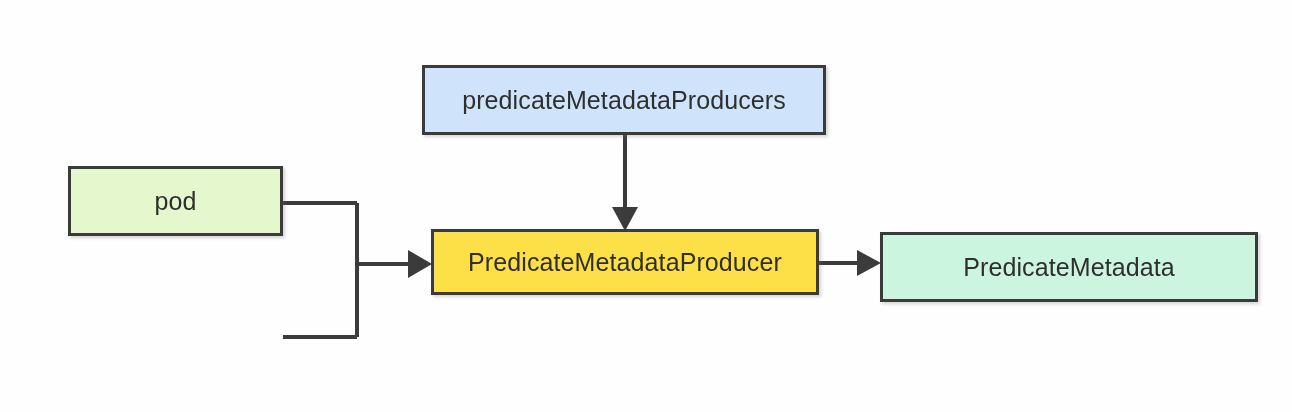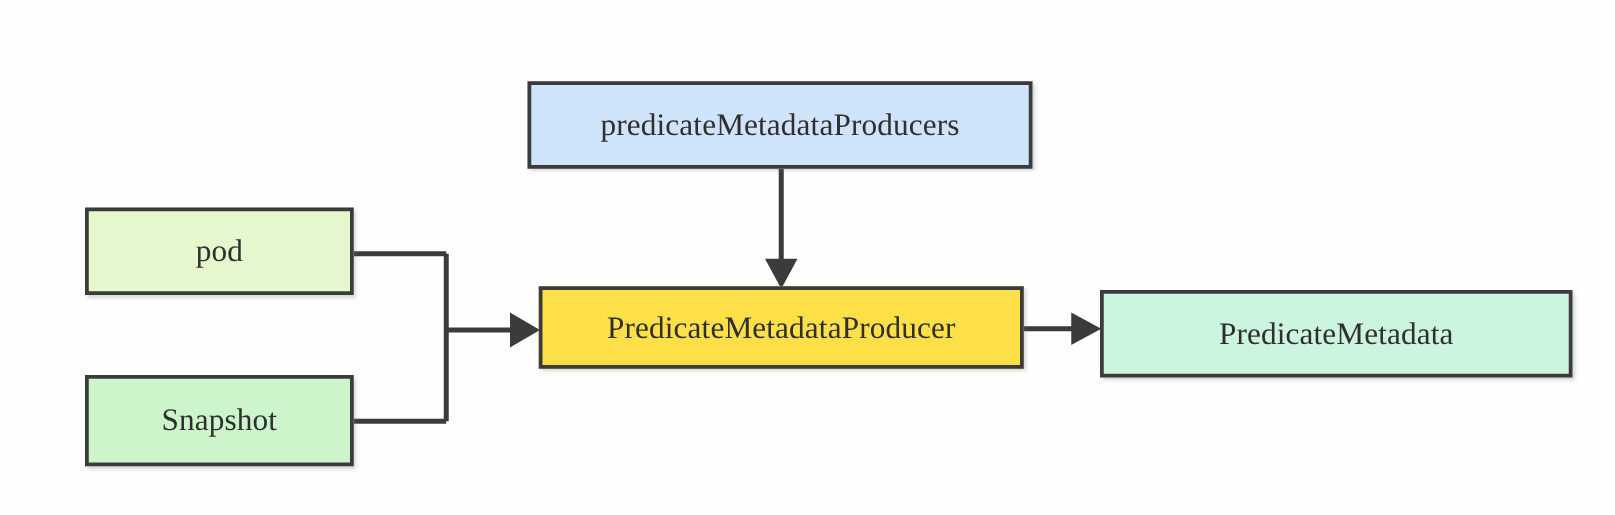--- a/index.html
+++ b/index.html
@@ -38,21 +38,20 @@
     font-size: 25px;
     font-weight: 400;
     letter-spacing: 0.1px;
     line-height: 1;
     text-align: center;
     box-shadow: 2px 2px 3px rgba(120,120,120,0.30);
   }
   .node-label {
     white-space: nowrap;
     pointer-events: none;
-    font-family: Liberation Serif, serif;
   }
 
   
   #node-producers {
     left: 422px;  top: 65px;
     width: 404px; height: 70px;
     background: #cfe3fa;
   }
   #node-pod {
     left: 68px;   top: 166px;
@@ -107,23 +106,20 @@
   </svg>
 
   <div class="node" id="node-producers">
     <span class="node-label">predicateMetadataProducers</span>
   </div>
 
   <div class="node" id="node-pod">
     <span class="node-label">pod</span>
   </div>
 
-  <div class="node" id="node-snapshot">
-    <span class="node-label">Snapshot</span>
-  </div>
 
   <div class="node" id="node-producer">
     <span class="node-label">PredicateMetadataProducer</span>
   </div>
 
   <div class="node" id="node-metadata">
     <span class="node-label">PredicateMetadata</span>
   </div>
 
 </div>

